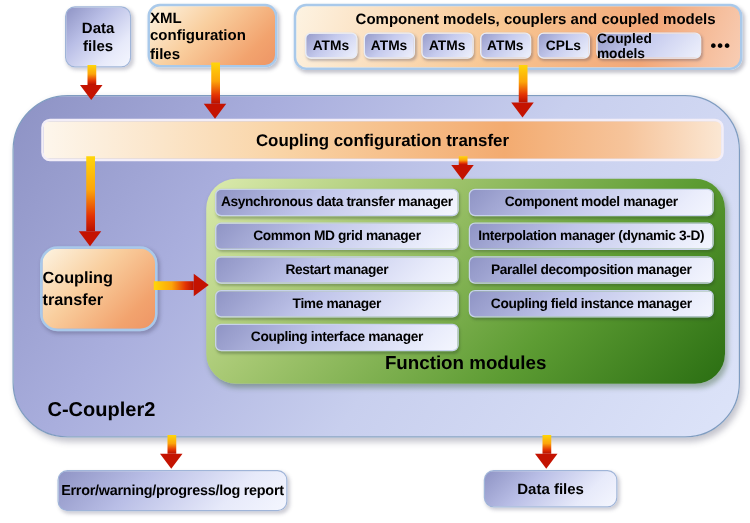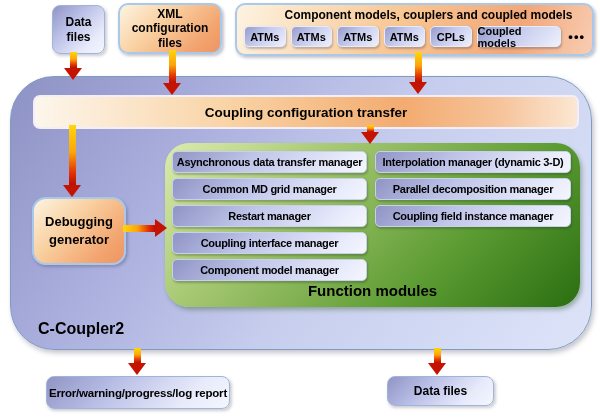--- a/index.html
+++ b/index.html
@@ -6,21 +6,21 @@
   .canvas{position:relative;width:600px;height:418px;background:#ffffff;overflow:hidden;
           font-family:"Liberation Sans",sans-serif;color:#000;}
 
   
   .lav{background:linear-gradient(135deg,#8f94c5 0%,#b9bee6 35%,#e7eafa 75%,#f4f6fe 100%);
        border:1px solid #9fb4d8;border-radius:8px;
        display:flex;align-items:center;justify-content:center;text-align:center;
        font-weight:bold;box-shadow:1.5px 2px 3px rgba(60,60,90,.25);}
   .orange{background:linear-gradient(135deg,#fdf4e2 0%,#f9cf9f 40%,#f2a36e 80%,#ee9565 100%);
           border:2px solid #a9c9ea;border-radius:10px;
-          display:flex;align-items:center;justify-content:center;text-align:center;
+          display:flex;align-items:center;justify-content:center;text-align:left;
           font-weight:bold;box-shadow:1.5px 2px 3px rgba(60,60,90,.3);}
 
   
   .box-datafiles-top{position:absolute;left:52px;top:5px;width:51px;height:47px;font-size:12px;line-height:1.25;}
   .box-xml{position:absolute;left:118px;top:3px;width:100px;height:47px;font-size:12px;line-height:1.2;}
   .comp-container{position:absolute;left:235px;top:3px;width:355px;height:49px;border-radius:10px;
           border:2px solid #a9c9ea;
           background:linear-gradient(110deg,#fdf3e2 0%,#f8c793 45%,#f2a778 78%,#f8cdb4 100%);
           box-shadow:1.5px 2px 3px rgba(60,60,90,.3);}
   .comp-title{font-size:12px;font-weight:bold;text-align:center;margin-top:3px;margin-left:28px;}
@@ -92,28 +92,29 @@
       <div class="minibox2 w-cpl">CPLs</div>
       <div class="minibox2 w-cm">Coupled models</div>
       <div class="dots">•••</div>
     </div>
   </div>
 
   <div class="coupler"></div>
 
   <div class="iface-bar">Coupling configuration transfer</div>
 
-  <div class="orange gen">Debugging generator</div>
+  <div class="orange gen">Coupling transfer</div>
 
   <div class="green"></div>
 
   <div class="modgrid">
     <div class="mod">Asynchronous data transfer manager</div>
     <div class="mod">Common MD grid manager</div>
     <div class="mod">Restart manager</div>
+    <div class="mod">Time manager</div>
     <div class="mod">Coupling interface manager</div>
     <div class="mod">Component model manager</div>
     <div class="mod">Interpolation manager (dynamic 3-D)</div>
     <div class="mod">Parallel decomposition manager</div>
     <div class="mod">Coupling field instance manager</div>
   </div>
 
   <div class="fm-label">Function modules</div>
 
   <div class="coupler-label">C-Coupler2</div>

